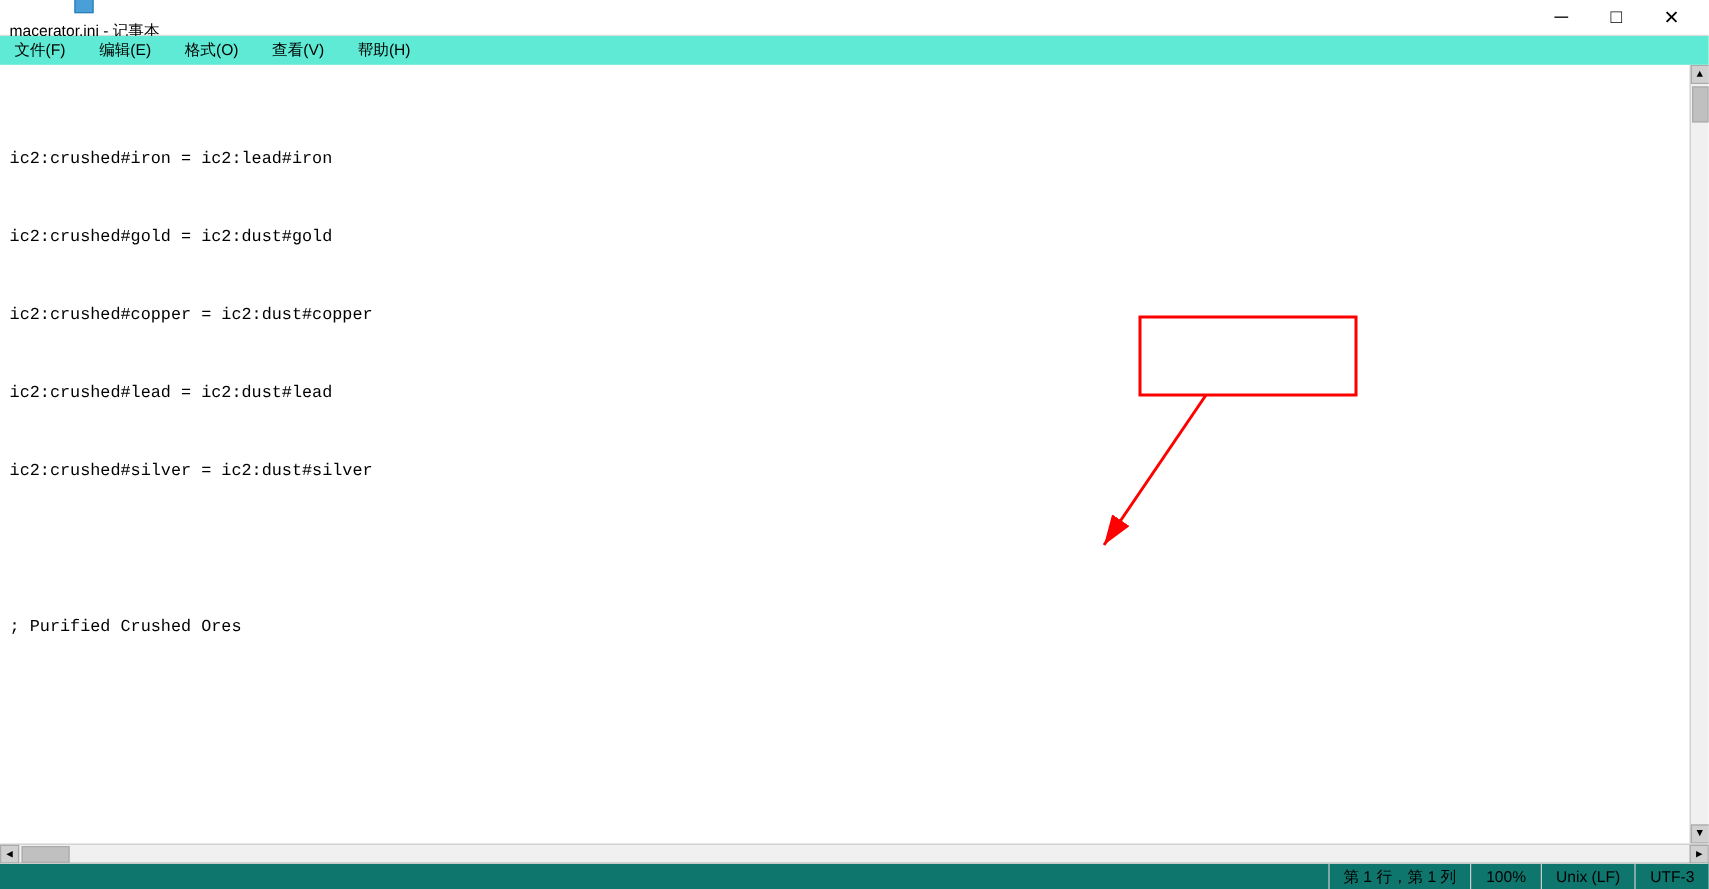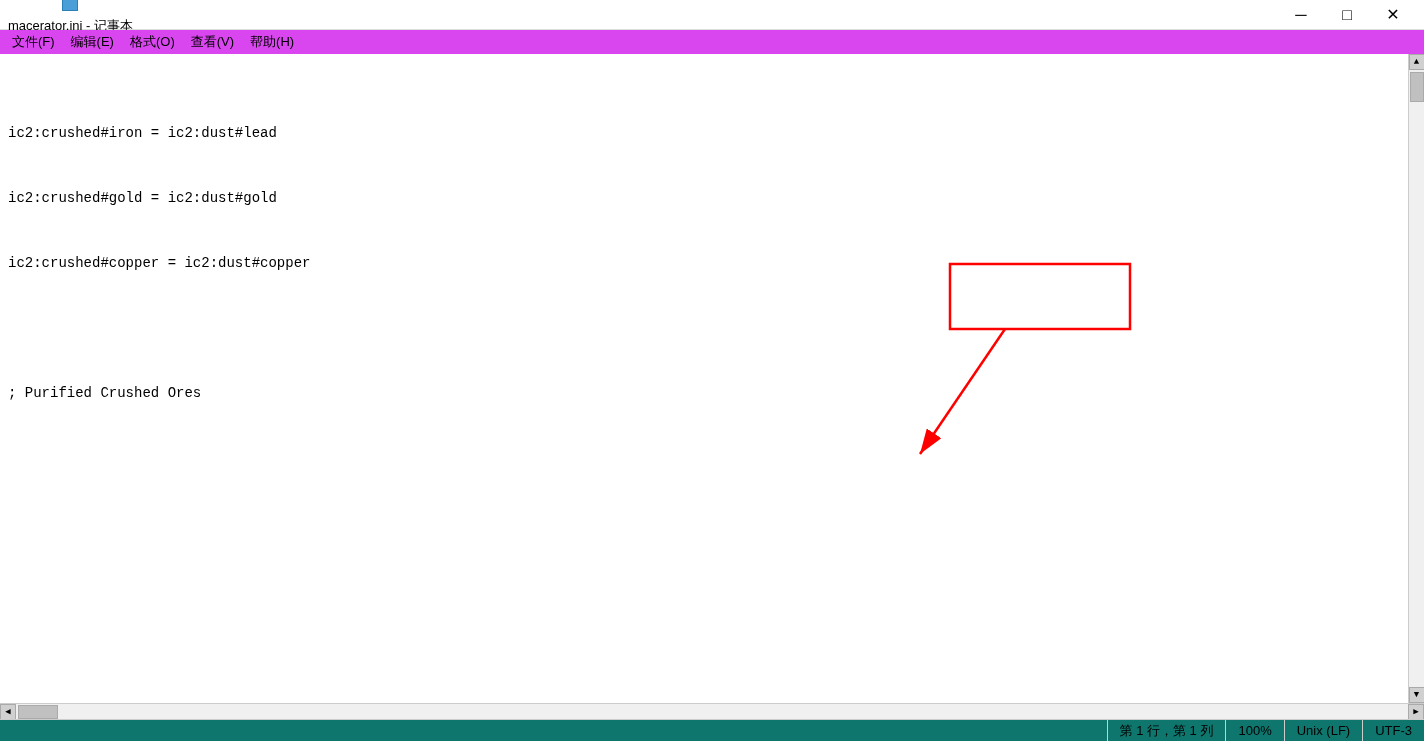--- a/index.html
+++ b/index.html
@@ -54,23 +54,23 @@
       font-size: 16px;
       cursor: pointer;
       display: flex;
       align-items: center;
       justify-content: center;
     }
 
     
     .menu-bar {
       display: flex;
-      gap: 0;
+      gap: 12px;
       padding: 2px 4px;
-      background: #d946ef;
+      background: #5eead4;
       font-family: 'Microsoft YaHei', sans-serif;
       font-size: 13px;
       height: 24px;
       align-items: center;
     }
     .menu-item {
       padding: 2px 8px;
       cursor: pointer;
     }
 
@@ -197,23 +197,25 @@
   <span class="menu-item">文件(F)</span>
   <span class="menu-item">编辑(E)</span>
   <span class="menu-item">格式(O)</span>
   <span class="menu-item">查看(V)</span>
   <span class="menu-item">帮助(H)</span>
 </div>
 
 <div class="editor-container">
   <div class="editor-content">
     
-    <div>ic2:crushed#iron = ic2:dust#lead</div>
+    <div>ic2:crushed#iron = ic2:lead#iron</div>
     <div>ic2:crushed#gold = ic2:dust#gold</div>
     <div>ic2:crushed#copper = ic2:dust#copper</div>
+    <div>ic2:crushed#lead = ic2:dust#lead</div>
+    <div>ic2:crushed#silver = ic2:dust#silver</div>
     <div>&nbsp;</div>
     <div>; Purified Crushed Ores</div>
     
     
     
     
     
     
     
     

